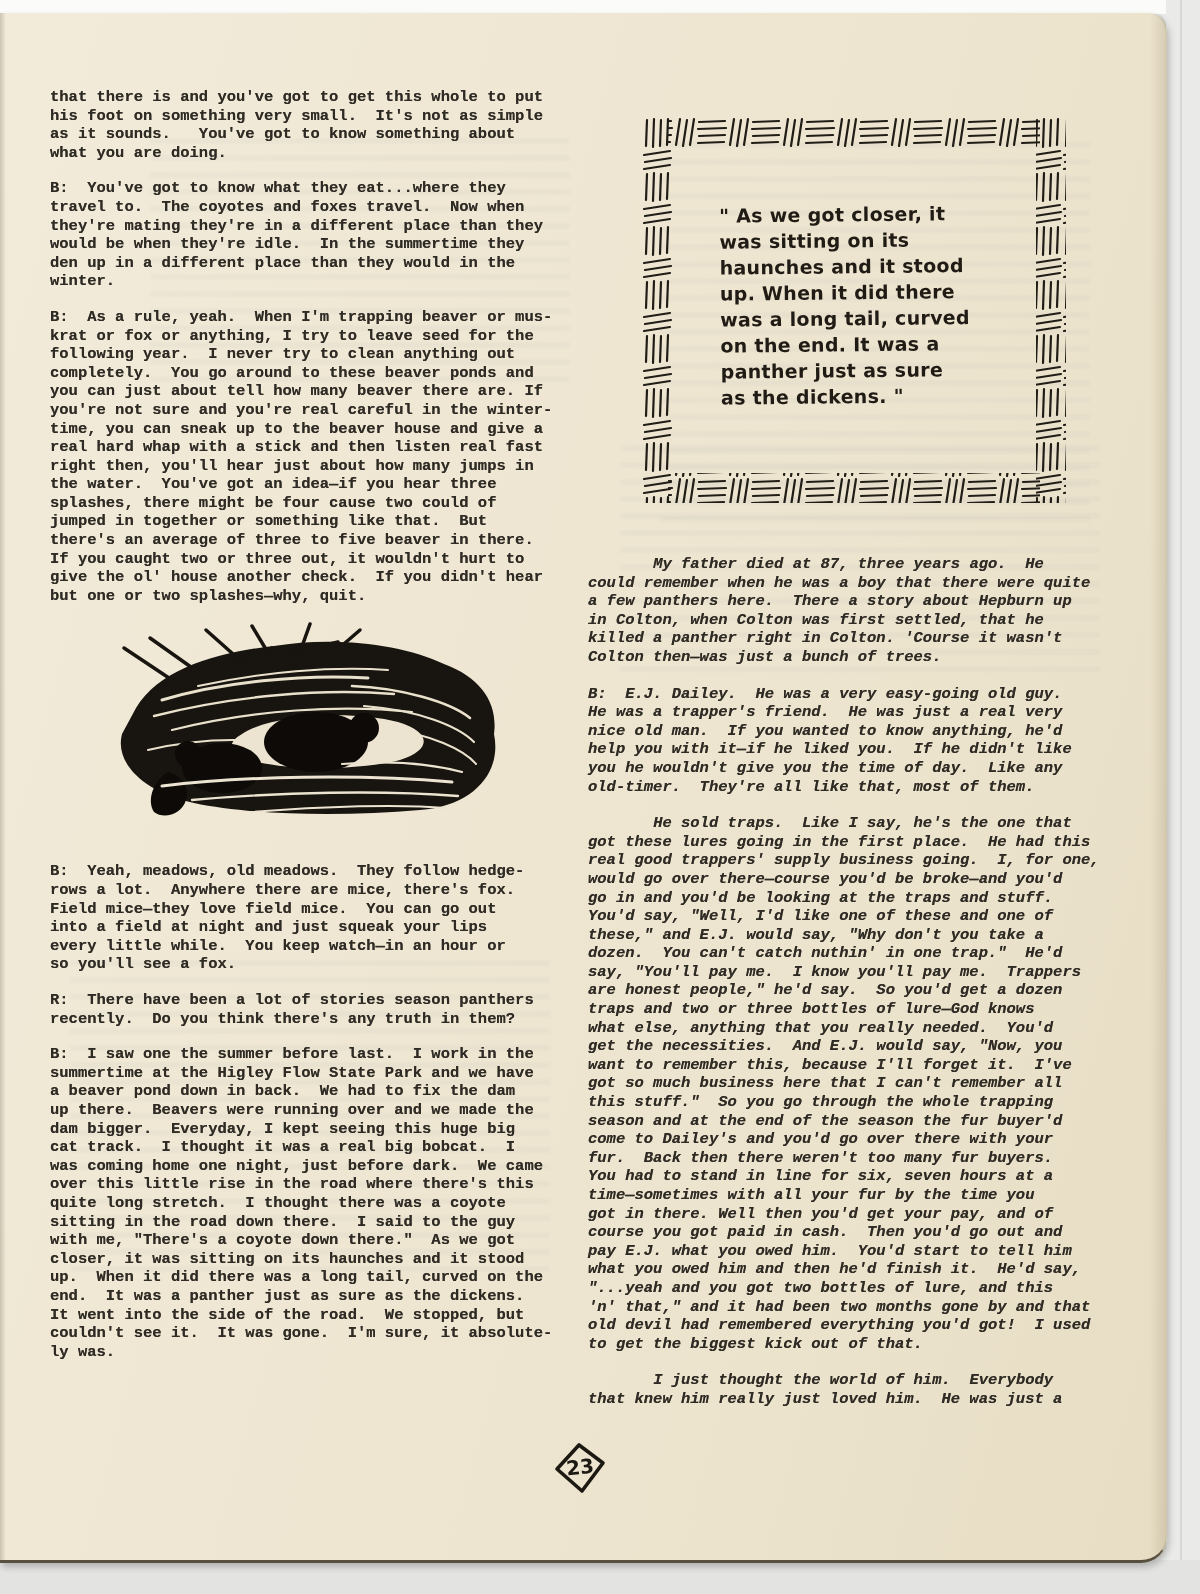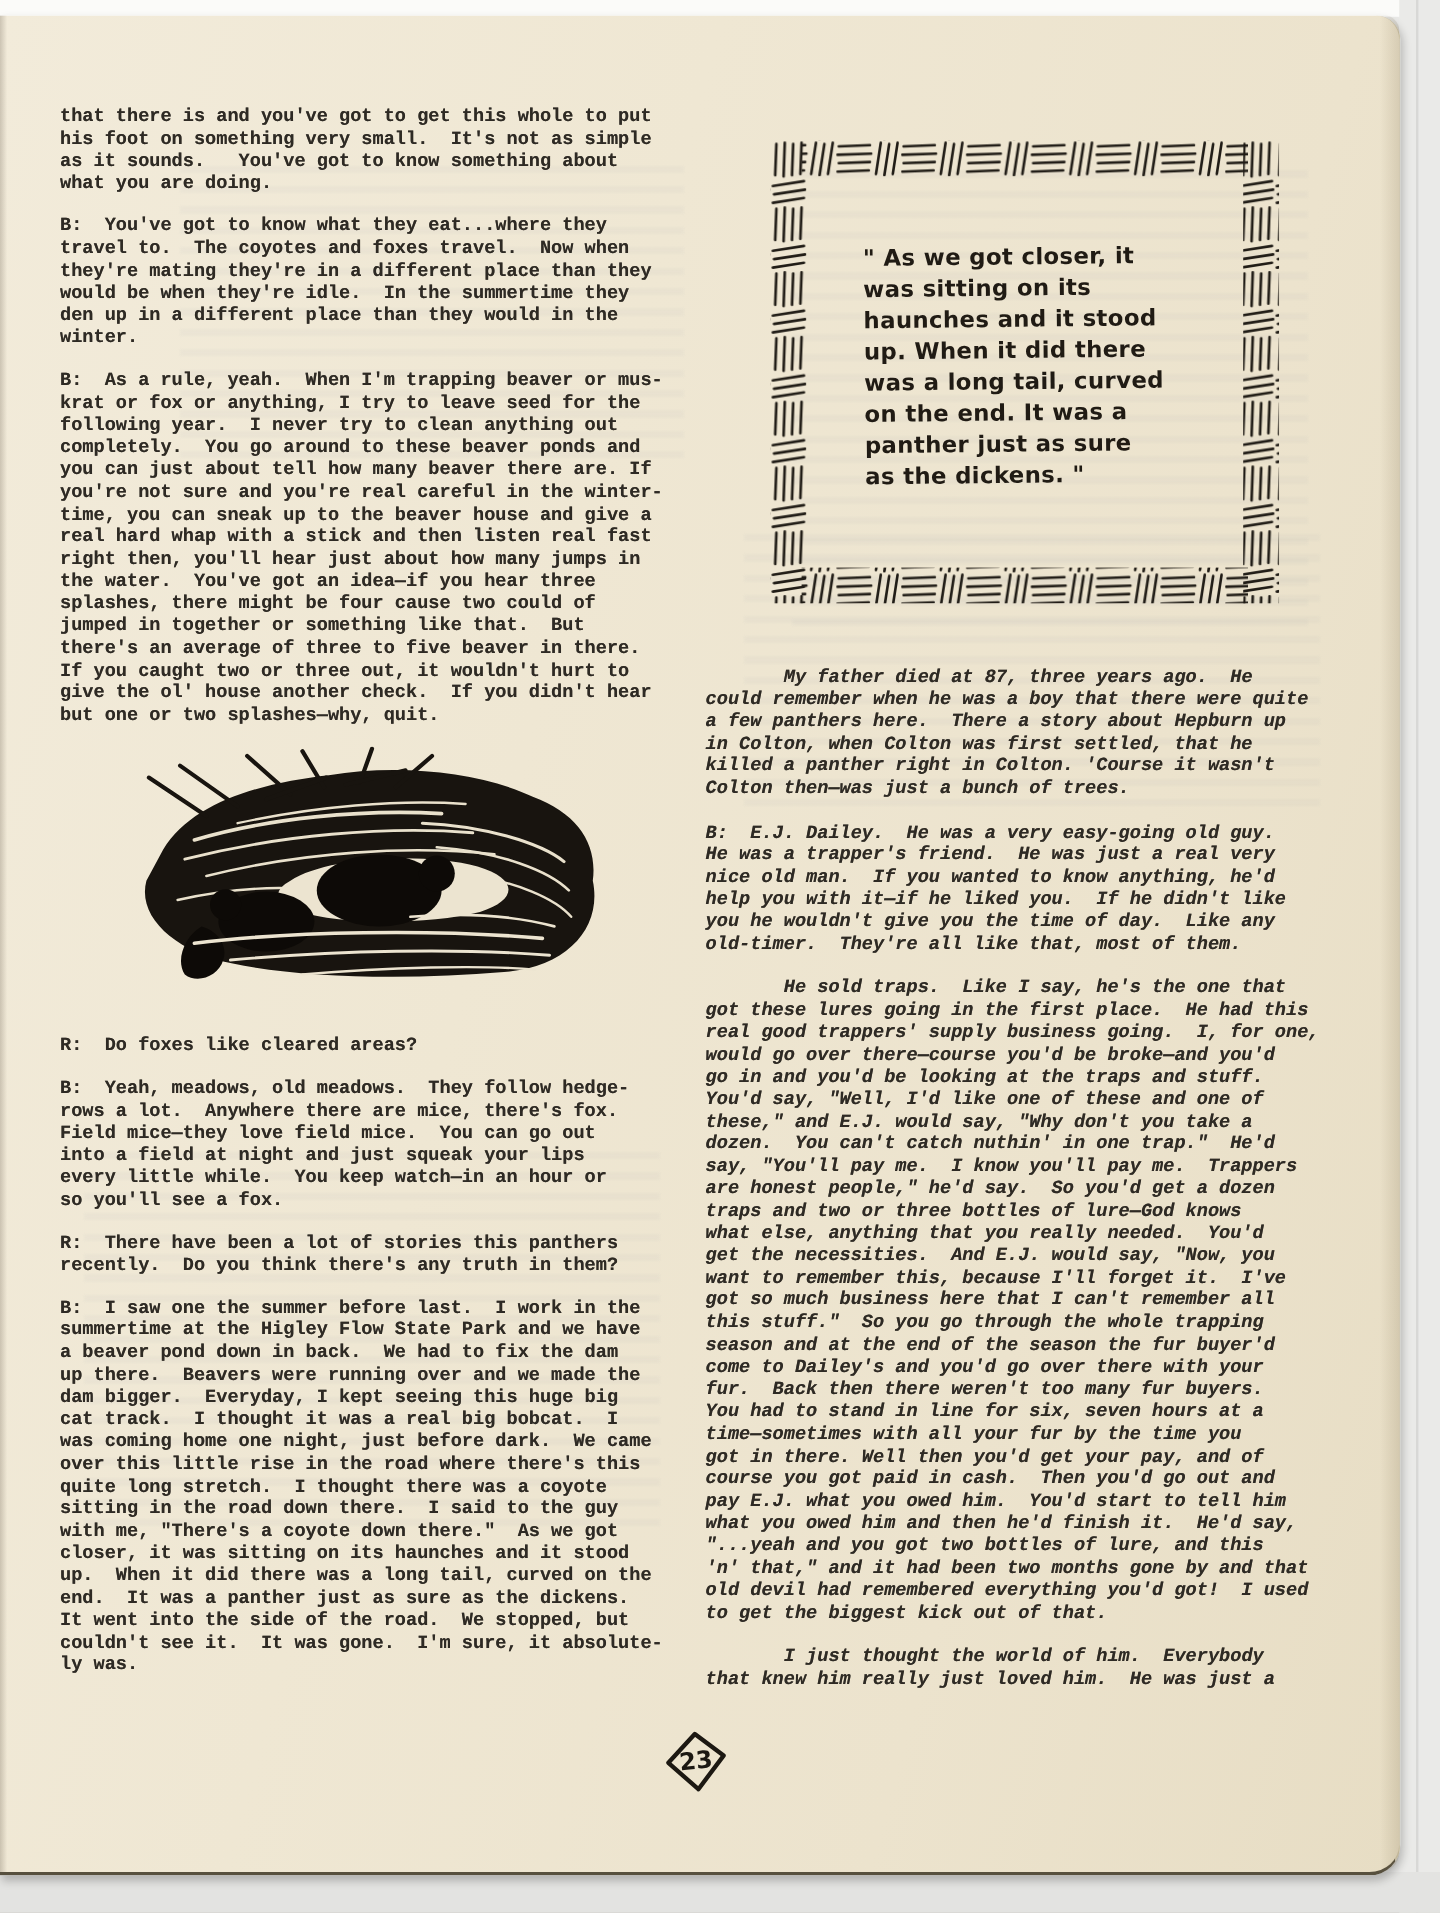--- a/index.html
+++ b/index.html
@@ -151,28 +151,27 @@
 
         <g stroke="#ece4d0" stroke-linecap="round" fill="none">
           <path d="M60,164 C140,154 260,152 350,160" stroke-width="3"></path>
           <path d="M90,178 C180,170 280,168 356,174" stroke-width="2.4"></path>
           <path d="M150,190 C220,184 300,182 344,186" stroke-width="2"></path>
           <path d="M240,142 C290,138 330,142 360,150" stroke-width="2.2"></path>
         </g>
       </svg>
     </div>
 
-    <p class="tw">R:  Do foxes like cleared areas?</p>
     <p class="tw">B:  Yeah, meadows, old meadows.  They follow hedge-
 rows a lot.  Anywhere there are mice, there's fox.
 Field mice—they love field mice.  You can go out
 into a field at night and just squeak your lips
 every little while.  You keep watch—in an hour or
 so you'll see a fox.</p>
-    <p class="tw">R:  There have been a lot of stories this panthers
+    <p class="tw">R:  There have been a lot of stories season panthers
 recently.  Do you think there's any truth in them?</p>
     <p class="tw">B:  I saw one the summer before last.  I work in the
 summertime at the Higley Flow State Park and we have
 a beaver pond down in back.  We had to fix the dam
 up there.  Beavers were running over and we made the
 dam bigger.  Everyday, I kept seeing this huge big
 cat track.  I thought it was a real big bobcat.  I
 was coming home one night, just before dark.  We came
 over this little rise in the road where there's this
 quite long stretch.  I thought there was a coyote

